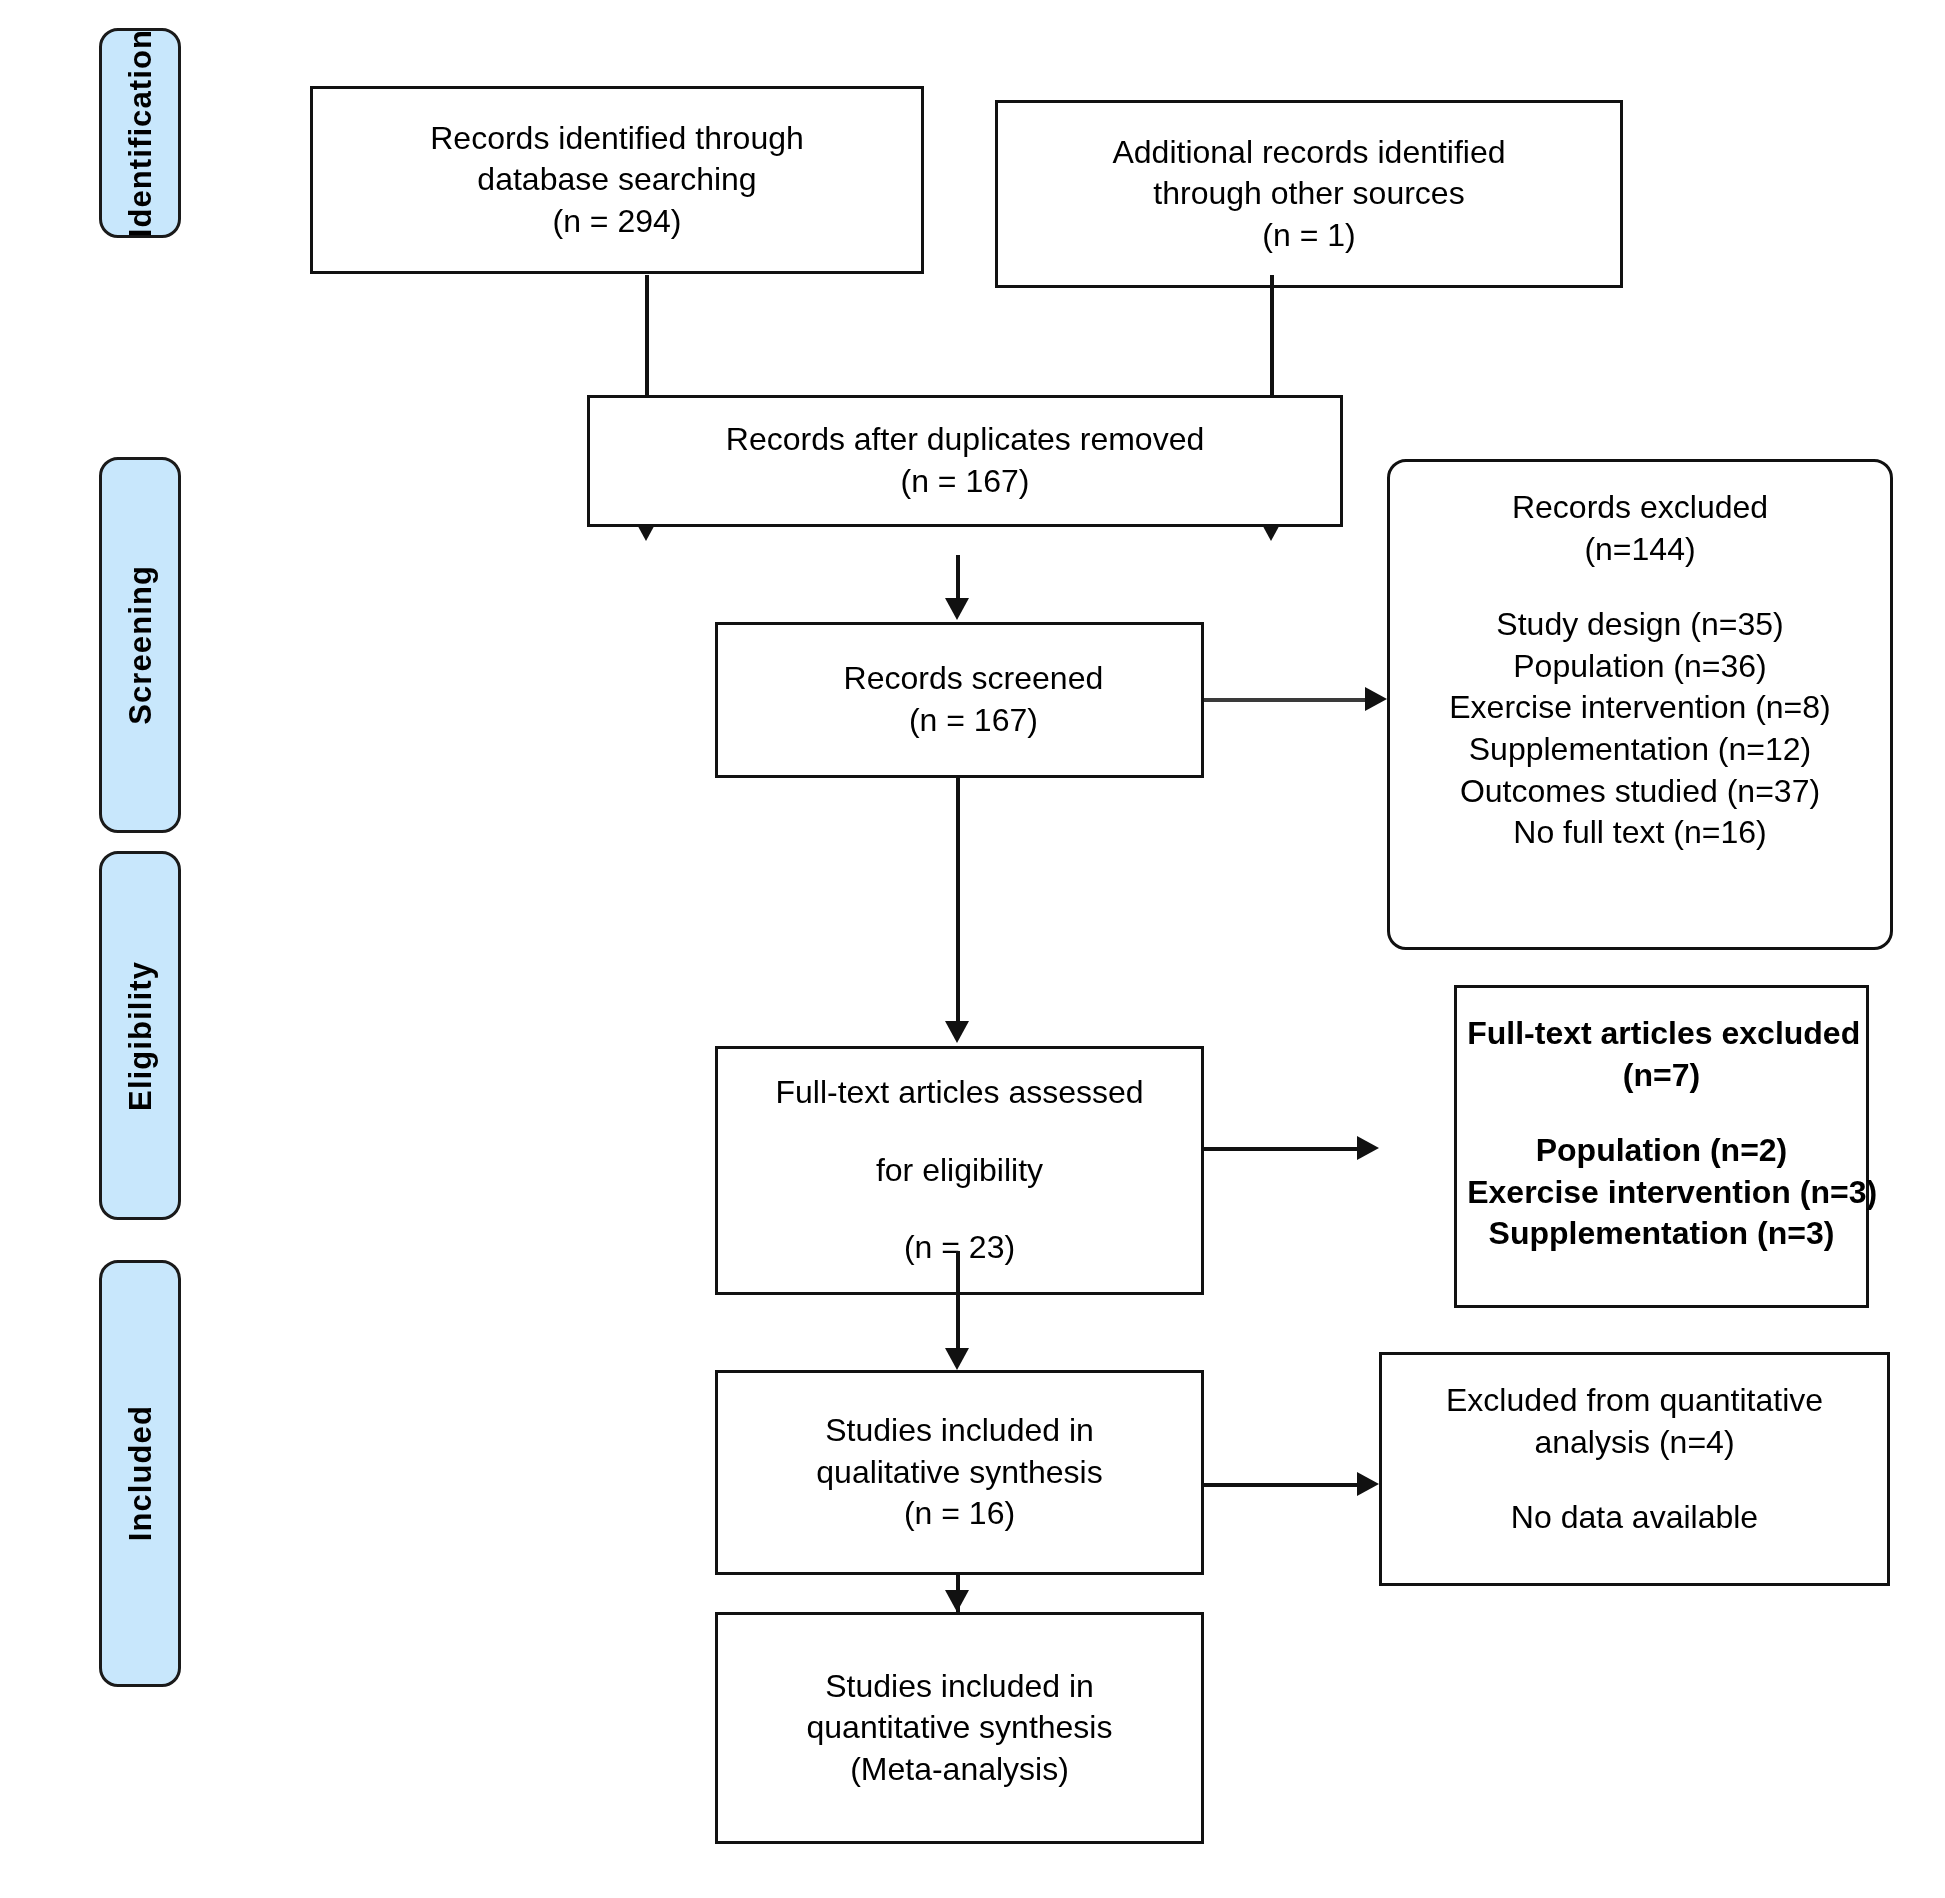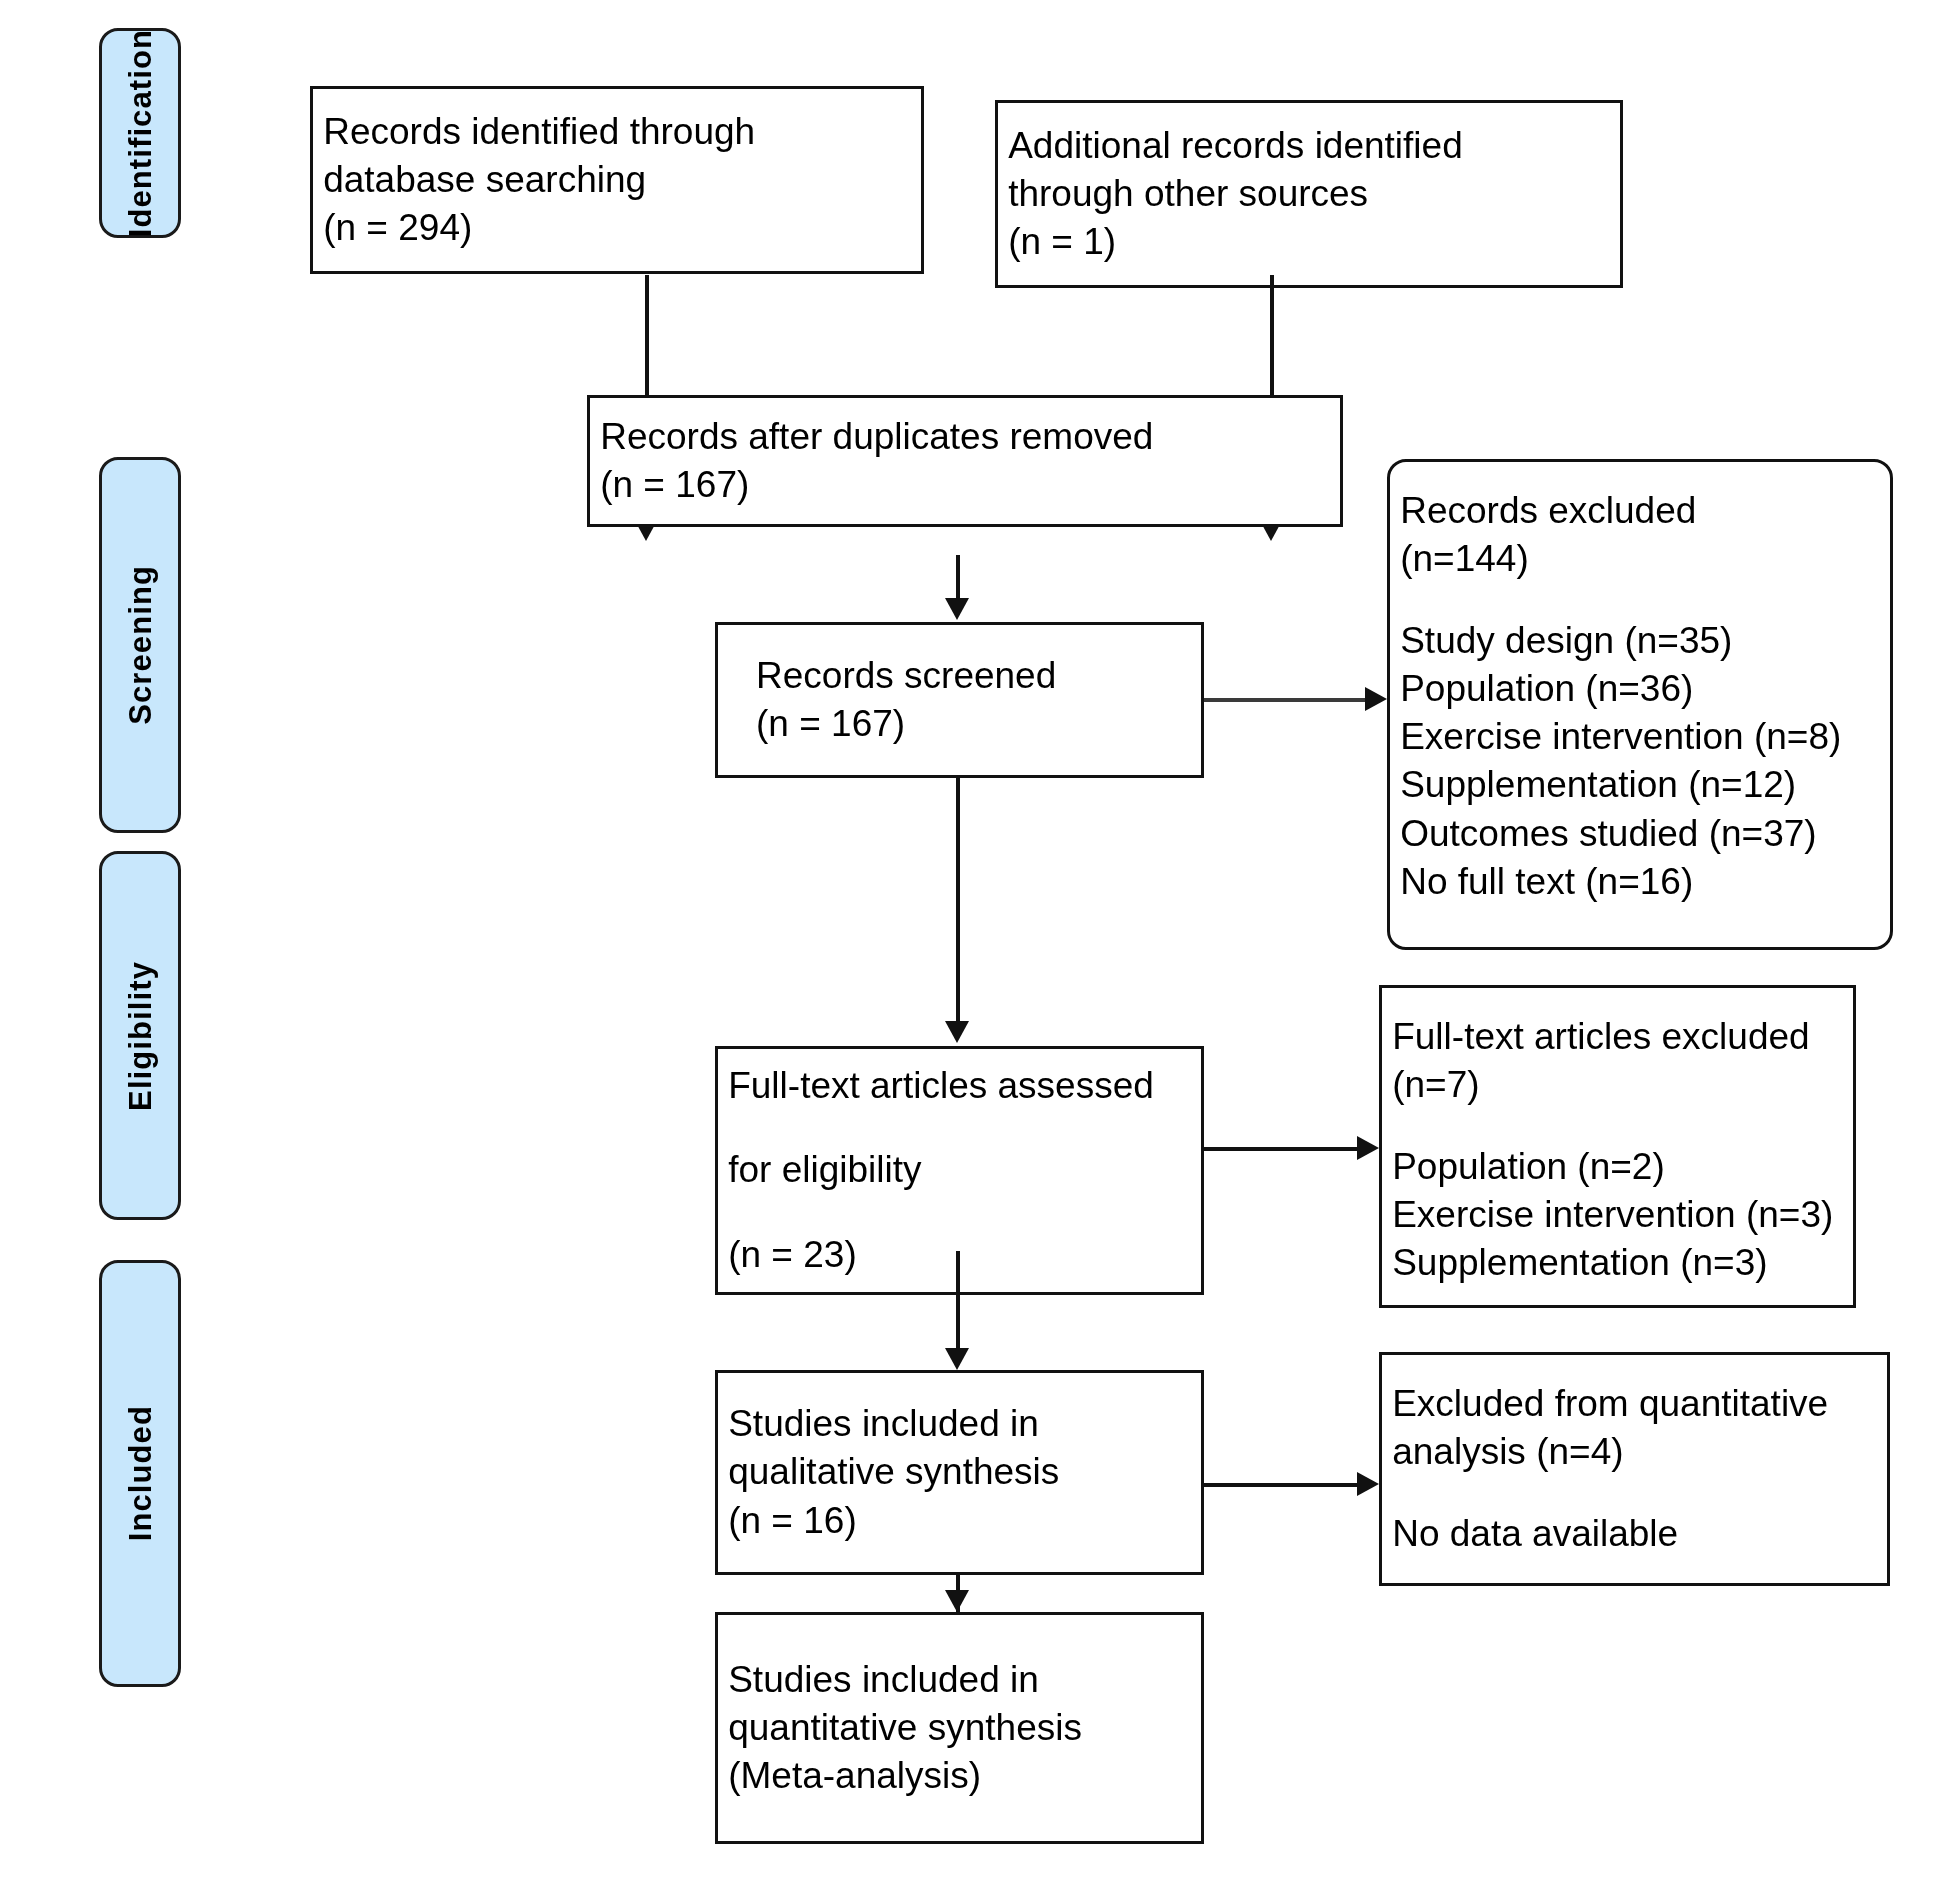--- a/index.html
+++ b/index.html
@@ -52,22 +52,22 @@
     border: 3.7px solid #111111;
     display: flex;
     flex-direction: column;
     align-items: center;
     justify-content: center;
     padding: 7.3px 10.2px;
   }
   .fbox .ln {
     display: block;
     width: 100%;
-    text-align: left;
-    font-size: 37px;
+    text-align: center;
+    font-size: 32px;
     line-height: 1.30;
     white-space: nowrap;
     font-stretch: semi-condensed;
   }
   .fbox .ln.gap {
     height: 34px;
   }
   .fbox.lead-top { justify-content: flex-start; padding-top: 25px; }
 
   
@@ -165,21 +165,21 @@
 
   <div class="vline" style="left:956px; top:778px; width:3.7px; height:245px;"></div>
   <div class="arrow-down" style="left:945px; top:1021px;"></div>
 
   <div class="fbox" style="left:715px; top:1046px; width:489px; height:249px;gap:36px;">
     <span class="ln">Full-text articles assessed</span>
     <span class="ln">for eligibility</span>
     <span class="ln">(n = 23)</span>
   </div>
 
-  <div class="fbox lead-top" style="left:1379px; top:985px; width:477px; height:323px;">
+  <div class="fbox lead-top" style="left:1454px; top:985px; width:415px; height:323px;font-weight:bold;">
     <span class="ln">Full-text articles excluded</span>
     <span class="ln">(n=7)</span>
     <span class="ln gap"></span>
     <span class="ln">Population (n=2)</span>
     <span class="ln">Exercise intervention (n=3)</span>
     <span class="ln">Supplementation (n=3)</span>
   </div>
 
   <div class="hline" style="left:1204px; top:1147px; width:155px; background:#111111;"></div>
   <div class="arrow-right" style="left:1357px; top:1136px;"></div>

